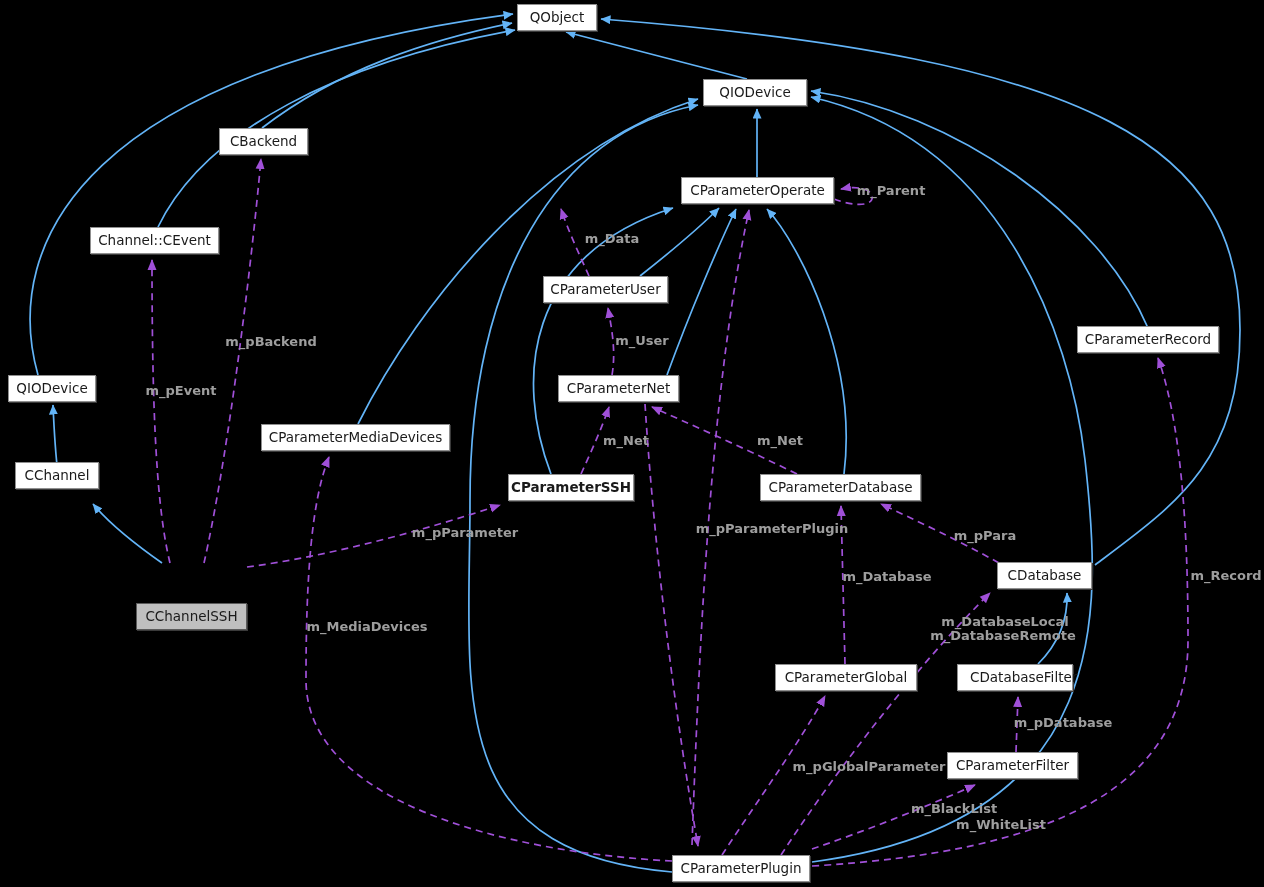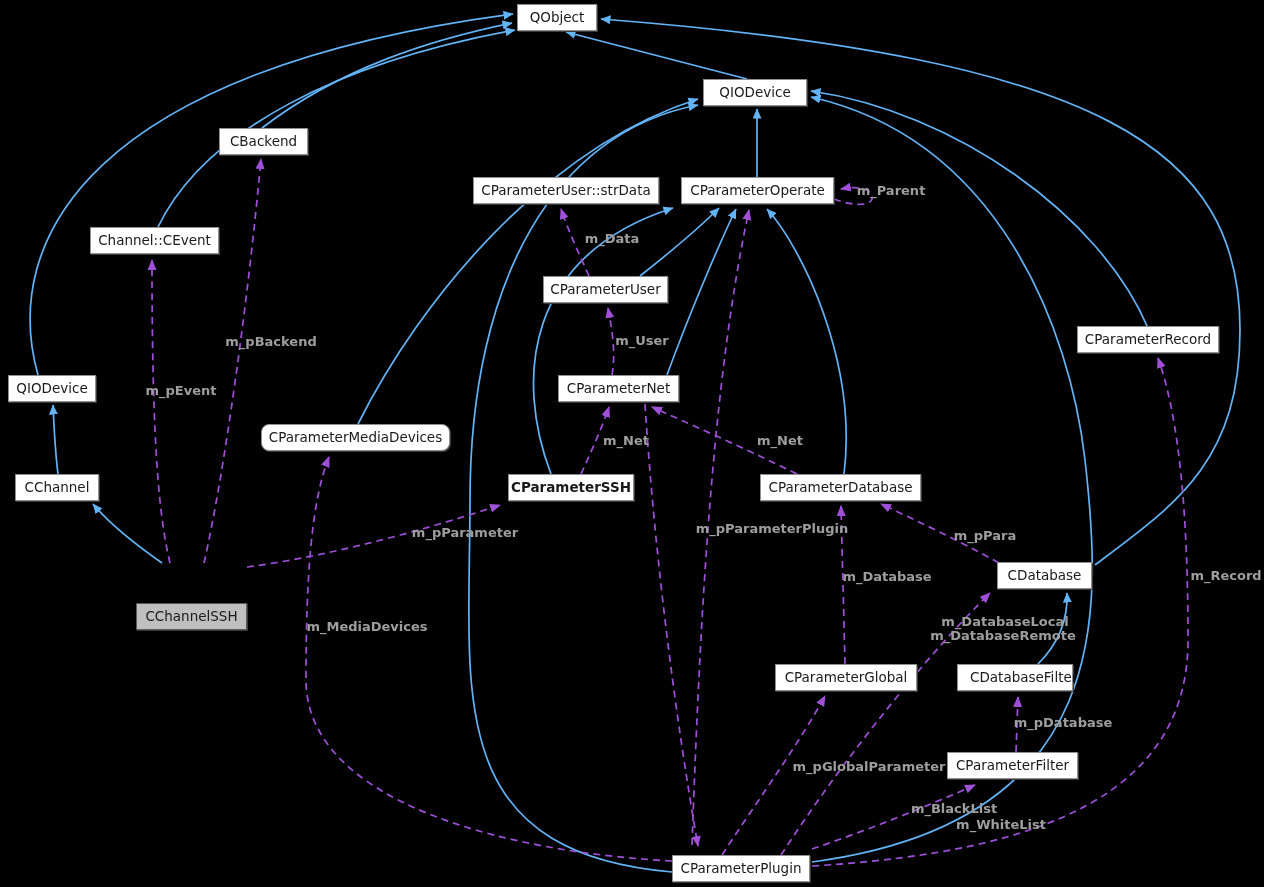--- a/index.html
+++ b/index.html
@@ -86,27 +86,26 @@
     <path class="use" d="M812,866 C1050,852 1188,790 1188,640 C1188,520 1180,420 1158,358" marker-end="url(#ap)"></path>
     <path class="use" d="M672,861 C500,852 306,800 306,680 C306,580 311,502 329,457" marker-end="url(#ap)"></path>
     <path class="use" d="M692,845 C700,620 712,382 749,210" marker-end="url(#ap)"></path>
     <path class="use" d="M645,404 C655,560 676,720 698,846" marker-end="url(#ap)"></path>
   </svg>
 
   <div class="node" style="left:517px;top:4px;width:80px;">QObject</div>
   <div class="node" style="left:703px;top:79px;width:104px;">QIODevice</div>
   <div class="node" style="left:219px;top:128px;width:89px;">CBackend</div>
   <div class="node" style="left:90px;top:227px;width:129px;">Channel::CEvent</div>
-  <div class="node" style="left:473px;top:177px;width:186px;">CParameterUser::strData</div>
   <div class="node" style="left:681px;top:177px;width:153px;">CParameterOperate</div>
   <div class="node" style="left:543px;top:276px;width:125px;">CParameterUser</div>
   <div class="node" style="left:558px;top:375px;width:121px;">CParameterNet</div>
   <div class="node" style="left:8px;top:375px;width:88px;">QIODevice</div>
-  <div class="node" style="left:261px;top:424px;width:189px;border-radius:8px;">CParameterMediaDevices</div>
-  <div class="node" style="left:15px;top:474px;width:84px;">CChannel</div>
+  <div class="node" style="left:261px;top:424px;width:189px;">CParameterMediaDevices</div>
+  <div class="node" style="left:15px;top:462px;width:84px;">CChannel</div>
   <div class="node" style="left:508px;top:474px;width:126px;font-weight:bold;">CParameterSSH</div>
   <div class="node" style="left:760px;top:474px;width:161px;">CParameterDatabase</div>
   <div class="node" style="left:1077px;top:326px;width:142px;">CParameterRecord</div>
   <div class="node focus" style="left:136px;top:563px;width:111px;margin-top:40px;">CChannelSSH</div>
   <div class="node" style="left:997px;top:562px;width:95px;">CDatabase</div>
   <div class="node" style="left:775px;top:664px;width:142px;">CParameterGlobal</div>
   <div class="node" style="left:957px;top:664px;width:116px;padding-left:12px;">CDatabaseFilter</div>
   <div class="node" style="left:947px;top:752px;width:131px;">CParameterFilter</div>
   <div class="node" style="left:672px;top:855px;width:138px;">CParameterPlugin</div>
 

